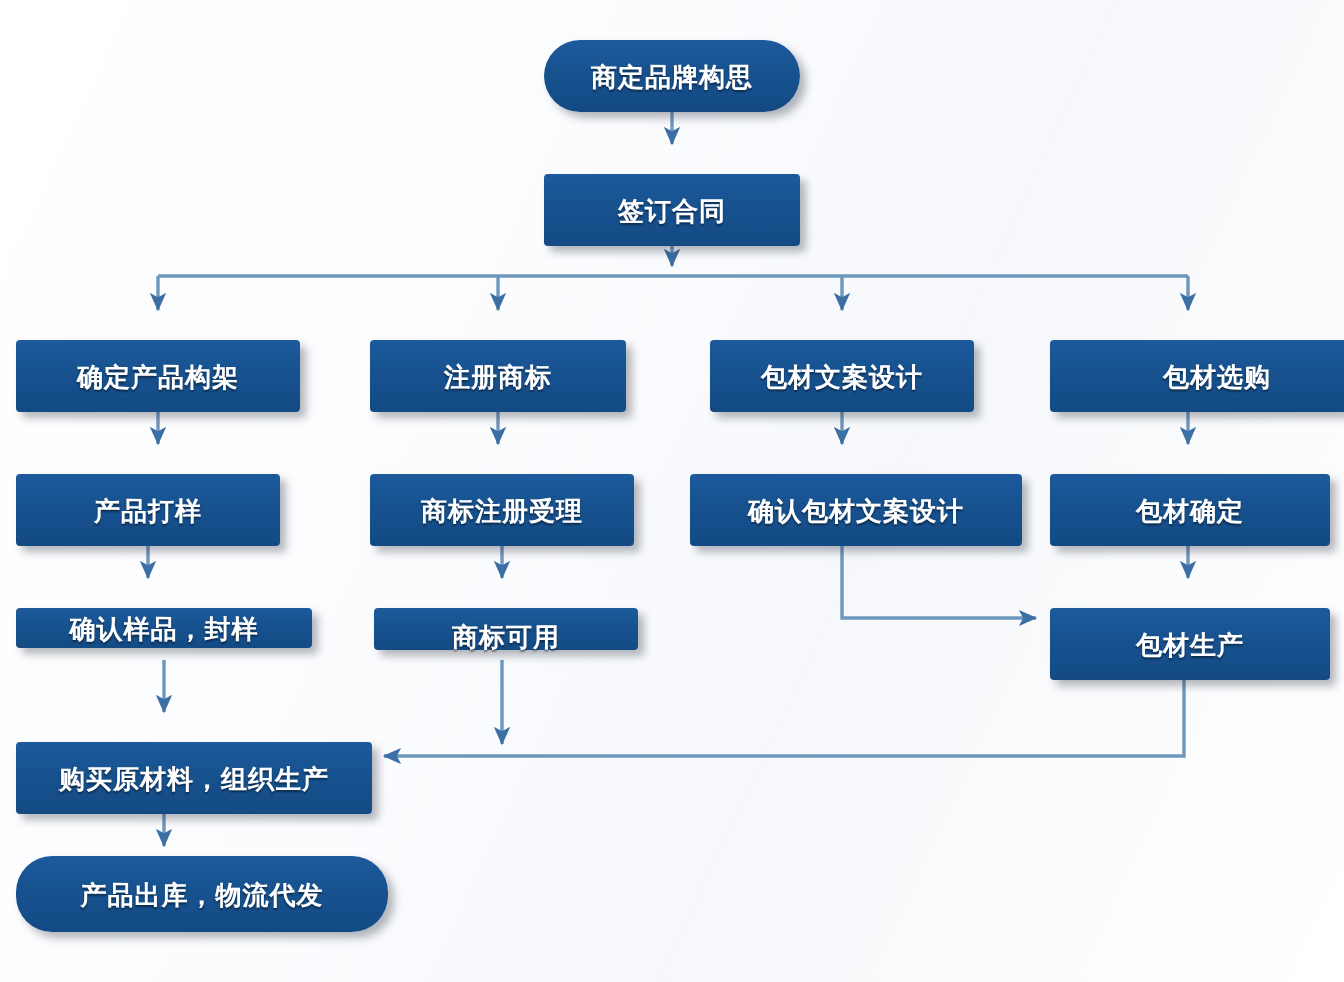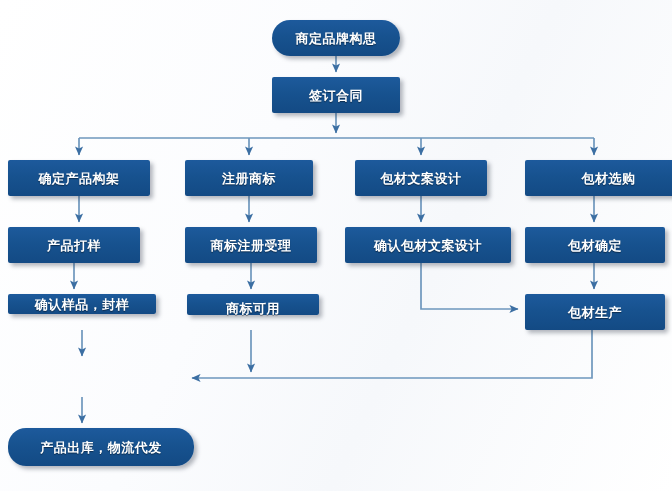--- a/index.html
+++ b/index.html
@@ -27,21 +27,21 @@
     display:flex;align-items:center;justify-content:center;
     font-size:13px;
     font-weight:bold;
     letter-spacing:.5px;
     text-shadow:0 1px 1px rgba(0,0,0,.45);
     box-shadow:3px 3px 4px rgba(40,50,65,.35);
     white-space:nowrap;
     z-index:3;
   }
   .node.pill{ border-radius:18px; }
-  .node.rect{ border-radius:2px; }
+  .node.rect{ border-radius:2px;margin-top:10px; }
   .node .lbl{ display:block; line-height:1; }
 </style>
 </head>
 <body>
 
 <div id="stage">
 
   <svg id="wires" viewBox="0 0 672 491" xmlns="http://www.w3.org/2000/svg">
     <defs>
       <marker id="ah" markerWidth="10" markerHeight="9" refX="8.6" refY="4.5" orient="auto" markerUnits="userSpaceOnUse">
@@ -127,18 +127,21 @@
   </div>
 
   <div class="node rect" style="left:187px;top:294px;width:132px;height:21px;align-items:flex-end;">
     <span class="lbl">商标可用</span>
   </div>
 
   <div class="node rect" style="left:525px;top:294px;width:140px;height:36px;">
     <span class="lbl">包材生产</span>
   </div>
 
+  <div class="node rect" style="left:8px;top:361px;width:178px;height:36px;">
+    <span class="lbl">购买原材料，组织生产</span>
+  </div>
 
   <div class="node pill" style="left:8px;top:428px;width:186px;height:38px;">
     <span class="lbl">产品出库，物流代发</span>
   </div>
 
 </div>
 
 </body></html>

